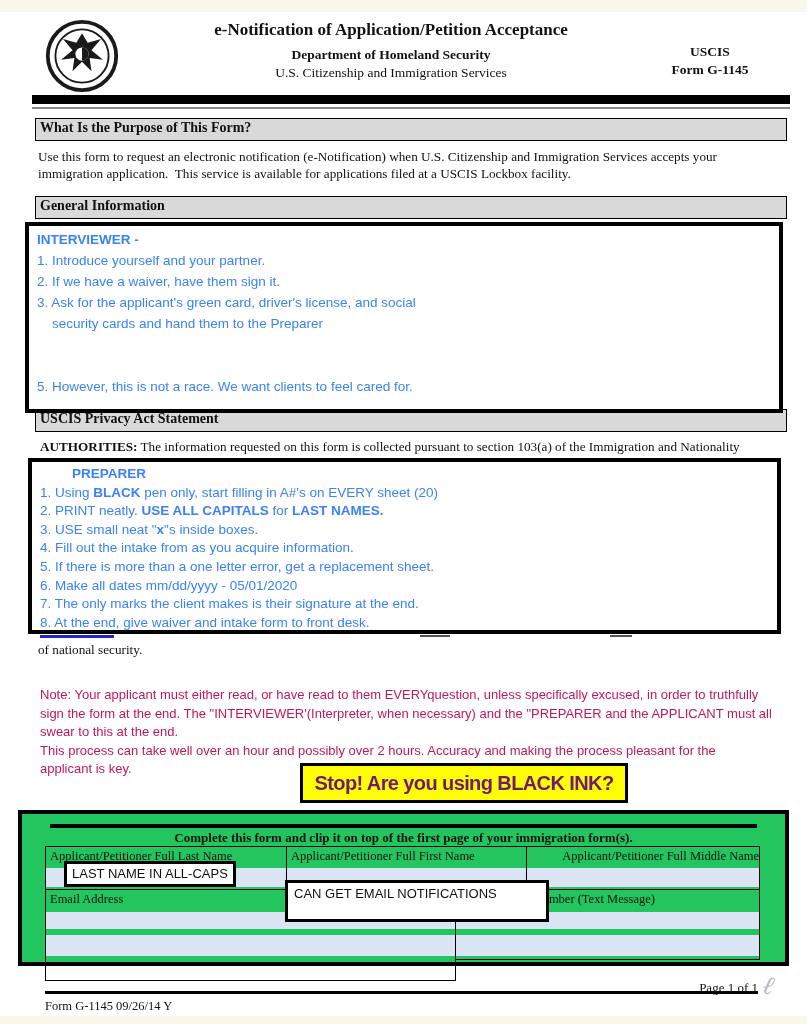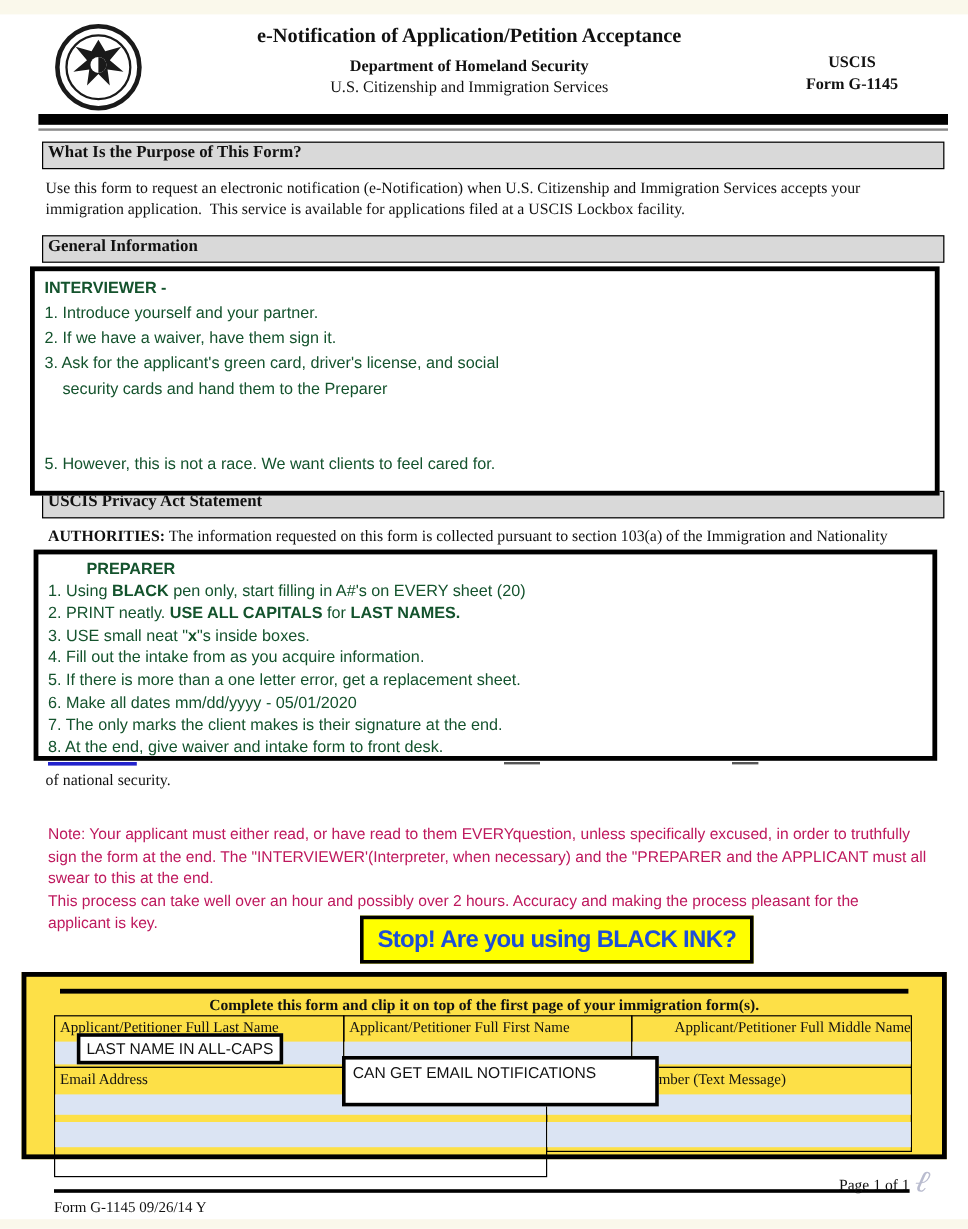--- a/index.html
+++ b/index.html
@@ -26,42 +26,42 @@
   .sec-privacy{top:397px;z-index:1;}
 
   .bodytext{font-size:13.2px;line-height:17px;}
   .purpose-body{left:38px;top:136px;width:752px;}
   .authorities{left:40px;top:427px;width:748px;white-space:nowrap;overflow:hidden;font-size:13.2px;}
   .authorities .lbl{font-weight:700;}
   .tail{left:38px;top:630px;font-size:13.2px;}
 
   
   .notebox{background:#fff;border:4px solid #000;z-index:5;box-sizing:border-box;
-           font-family:"Liberation Sans",sans-serif;color:#14532d;}
+           font-family:"Liberation Sans",sans-serif;color:#3b82f6;}
   .box-interviewer{left:25px;top:210px;width:758px;height:191px;padding:3px 8px;font-size:13.5px;}
   .box-interviewer .tline{line-height:21px;}
   .box-preparer{left:28px;top:446px;width:753px;height:176px;padding:3px 8px;font-size:13.5px;}
   .box-preparer .tline{line-height:18.6px;}
   .tline{white-space:pre-wrap;}
 
   .link-frag{left:40px;top:623px;width:74px;height:3px;background:#2323cc;z-index:1;}
   .frag-dash{top:623px;height:2px;background:#555;z-index:1;}
 
   
   .rednote{left:40px;top:674px;width:766px;color:#be185d;z-index:2;
            font-family:"Liberation Sans",sans-serif;font-size:13px;}
   .rednote .tline{line-height:18.6px;}
 
   
   .banner{left:300px;top:751px;width:328px;height:40px;background:#ffff00;border:3px solid #000;
           z-index:6;display:flex;align-items:center;justify-content:center;box-sizing:border-box;
-          font-family:"Liberation Sans",sans-serif;font-weight:700;font-size:20px;letter-spacing:-0.6px;color:#1d4ed8;}
-
-  
-  .bottombox{left:18px;top:798px;width:771px;height:156px;background:#fde047;border:4px solid #000;
+          font-family:"Liberation Sans",sans-serif;font-weight:700;font-size:20px;letter-spacing:-0.6px;color:#701a75;}
+
+  
+  .bottombox{left:18px;top:798px;width:771px;height:156px;background:#22c55e;border:4px solid #000;
              z-index:3;box-sizing:border-box;}
   .bb-line{left:28px;top:10px;width:707px;height:3.5px;background:#000;}
   .bb-instr{left:0;right:0;top:16px;text-align:center;font-size:13px;font-weight:700;}
   .cell{border:1px solid #000;box-sizing:border-box;}
   .cell .lab{font-size:12.5px;padding:2px 0 0 4px;white-space:nowrap;overflow:hidden;}
   .blue{position:absolute;left:0;right:0;background:#dbe4f3;}
   .r1c1{left:23px;top:32px;width:242px;height:44px;}
   .r1c2{left:264px;top:32px;width:241px;height:44px;}
   .r1c3{left:504px;top:32px;width:234px;height:44px;text-align:right;}
   .r2c1{left:23px;top:75px;width:411px;height:92px;}

